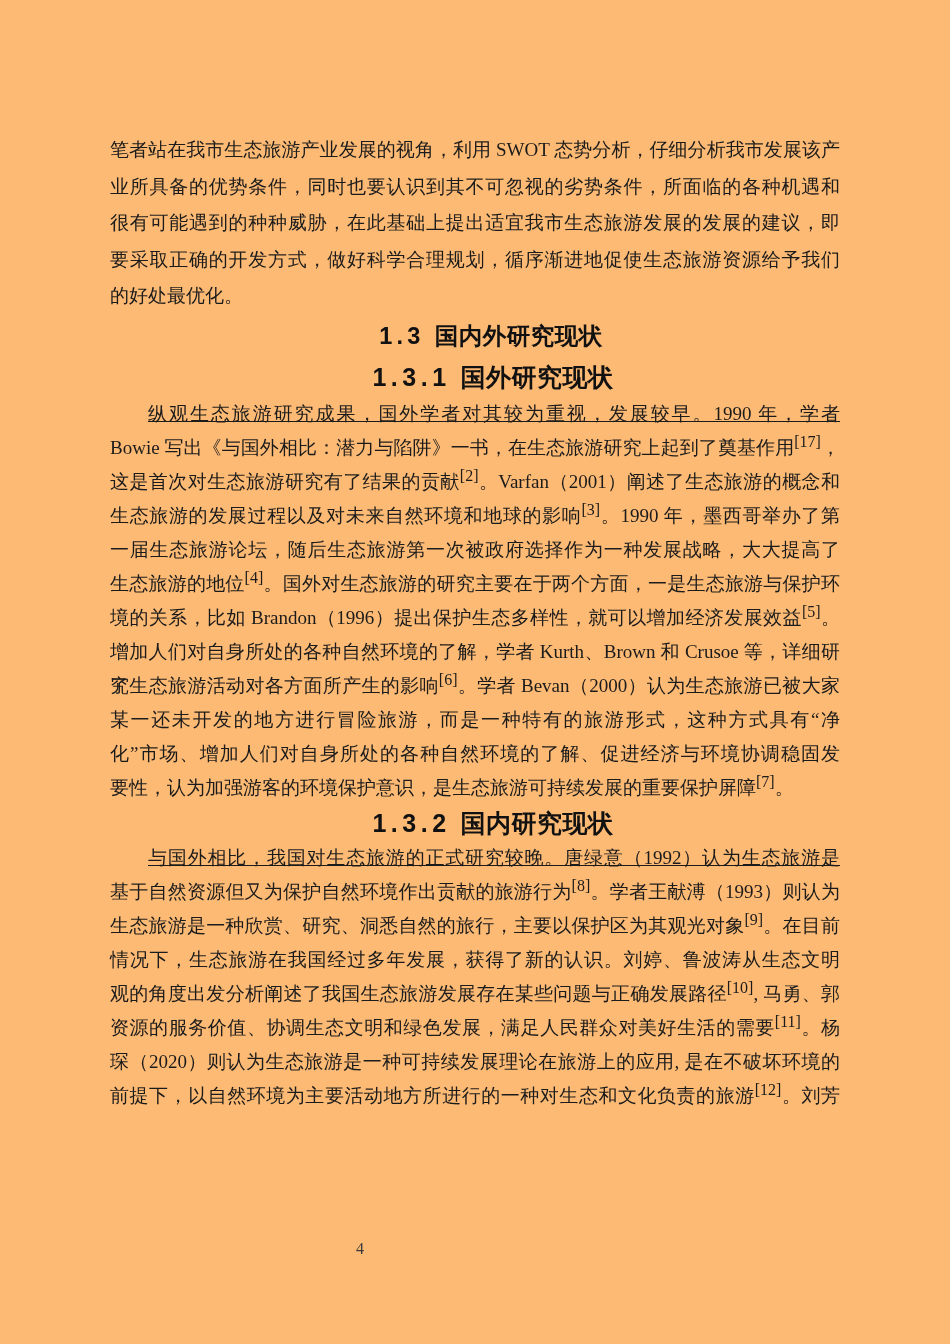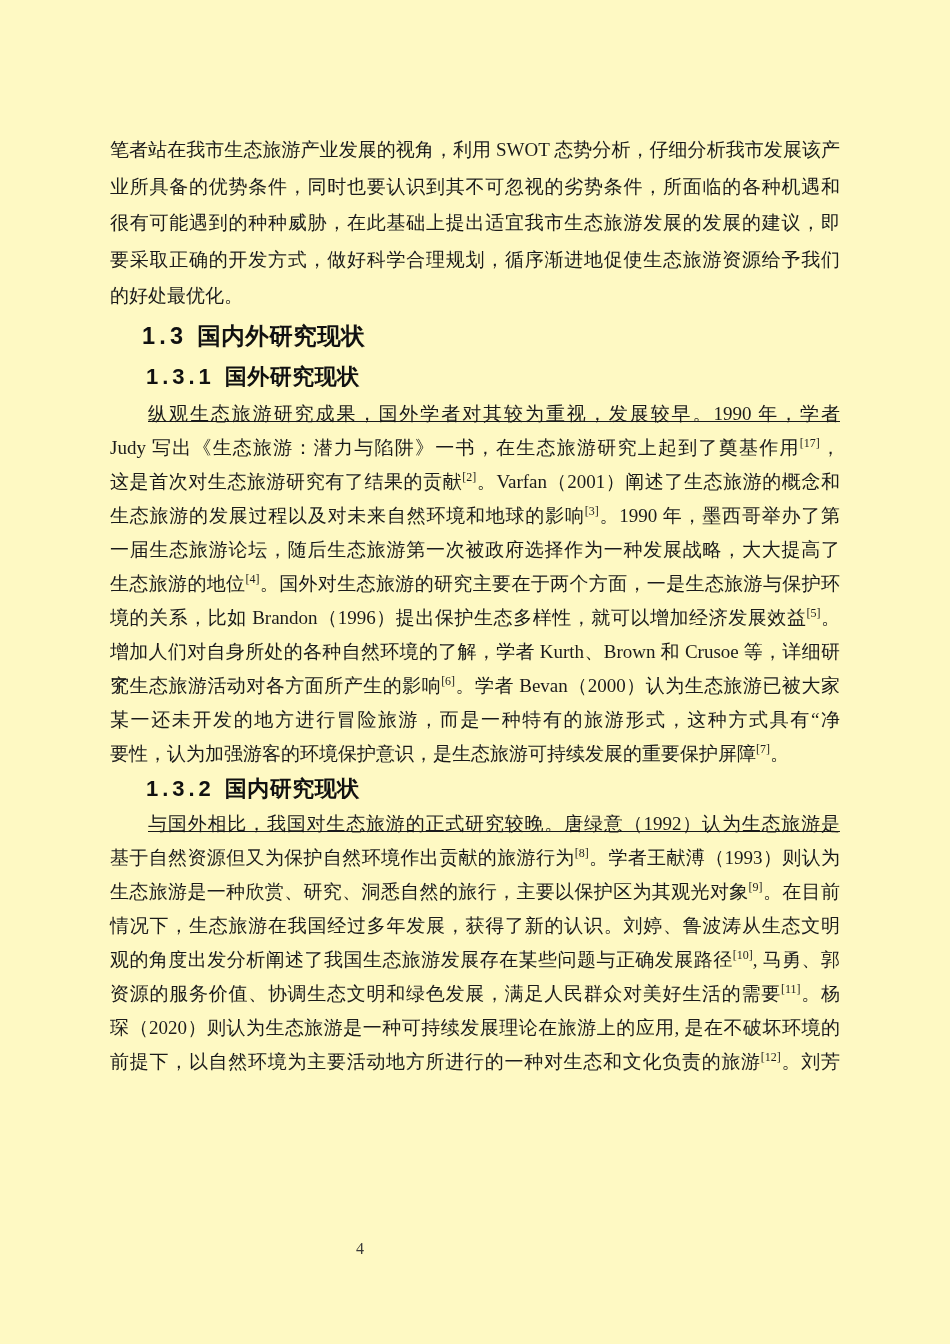--- a/index.html
+++ b/index.html
@@ -4,58 +4,59 @@
 <style>
   html, body { margin: 0; padding: 0; }
   body {
     width: 950px; height: 1344px;
     background: #ffffff;
     font-family: "Liberation Serif", serif;
     color: #1b1b1b;
     position: relative;
     overflow: hidden;
   }
-  .page { position: absolute; inset: 0; background: #fef9c3; }
+  .page { position: absolute; inset: 0; background: #fdba74; }
   .content {
     position: absolute;
     left: 110px; top: 132px;
     width: 730px;
   }
   .para { font-size: 19px; }
   .line {
     height: 34px; line-height: 34px;
     text-align: justify;
     text-align-last: justify;
     overflow: visible;
   }
   
   .content > .para:first-child > .line { height: 36.5px; line-height: 36.5px; }
   .line.end { text-align-last: left; }
   .line.indent { text-indent: 38px; text-decoration: underline; }
   sup.ref {
-    font-size: 12px;
+    font-size: 16px;
     vertical-align: baseline;
     position: relative; top: -7px;
     line-height: 0;
     letter-spacing: 0;
   }
   .h1, .h2 {
     font-family: "Liberation Sans", sans-serif;
     font-weight: bold;
     color: #111;
     white-space: nowrap;
+    text-align: center;
   }
   .h1 {
     height: 42px; line-height: 42px;
     font-size: 23.5px;
     padding-left: 32px;
   }
   .h2 {
     height: 40px; line-height: 40px;
-    font-size: 22px;
+    font-size: 25px;
     padding-left: 36px;
   }
   
   .para + .h2 { height: 36px; line-height: 36px; }
   .h-num { letter-spacing: 0.18em; }
   .h-title { margin-left: 10px; letter-spacing: 0.5px; }
   .page-number {
     position: absolute;
     left: 356px; top: 1240px;
     font-size: 16px;
@@ -72,29 +73,30 @@
         <div class="line"><span class="run">笔者站在我市生态旅游产业发展的视角，利用 SWOT 态势分析，仔细分析我市发展该产</span></div>
         <div class="line"><span class="run">业所具备的优势条件，同时也要认识到其不可忽视的劣势条件，所面临的各种机遇和</span></div>
         <div class="line"><span class="run">很有可能遇到的种种威胁，在此基础上提出适宜我市生态旅游发展的发展的建议，即</span></div>
         <div class="line"><span class="run">要采取正确的开发方式，做好科学合理规划，循序渐进地促使生态旅游资源给予我们</span></div>
         <div class="line end"><span class="run">的好处最优化。</span></div>
       </div>
       <div class="h1"><span class="h-num">1.3</span><span class="h-title">国内外研究现状</span></div>
       <div class="h2"><span class="h-num">1.3.1</span><span class="h-title">国外研究现状</span></div>
       <div class="para">
         <div class="line indent"><span class="run">纵观生态旅游研究成果，国外学者对其较为重视，发展较早。1990 年，学者</span></div>
-        <div class="line"><span class="run">Judy 写出《生态旅游：潜力与陷阱》一书，在生态旅游研究上起到了奠基作用</span><sup class="ref">[17]</sup><span class="run">，</span></div>
+        <div class="line"><span class="run">Bowie 写出《与国外相比：潜力与陷阱》一书，在生态旅游研究上起到了奠基作用</span><sup class="ref">[17]</sup><span class="run">，</span></div>
         <div class="line"><span class="run">这是首次对生态旅游研究有了结果的贡献</span><sup class="ref">[2]</sup><span class="run">。Varfan（2001）阐述了生态旅游的概念和</span></div>
         <div class="line"><span class="run">生态旅游的发展过程以及对未来自然环境和地球的影响</span><sup class="ref">[3]</sup><span class="run">。1990 年，墨西哥举办了第</span></div>
         <div class="line"><span class="run">一届生态旅游论坛，随后生态旅游第一次被政府选择作为一种发展战略，大大提高了</span></div>
         <div class="line"><span class="run">生态旅游的地位</span><sup class="ref">[4]</sup><span class="run">。国外对生态旅游的研究主要在于两个方面，一是生态旅游与保护环</span></div>
         <div class="line"><span class="run">境的关系，比如 Brandon（1996）提出保护生态多样性，就可以增加经济发展效益</span><sup class="ref">[5]</sup><span class="run">。</span></div>
         <div class="line"><span class="run">增加人们对自身所处的各种自然环境的了解，学者 Kurth、Brown 和 Crusoe 等，详细研究</span></div>
         <div class="line"><span class="run">了生态旅游活动对各方面所产生的影响</span><sup class="ref">[6]</sup><span class="run">。学者 Bevan（2000）认为生态旅游已被大家</span></div>
         <div class="line"><span class="run">某一还未开发的地方进行冒险旅游，而是一种特有的旅游形式，这种方式具有“净</span></div>
+        <div class="line"><span class="run">化”市场、增加人们对自身所处的各种自然环境的了解、促进经济与环境协调稳固发</span></div>
         <div class="line end"><span class="run">要性，认为加强游客的环境保护意识，是生态旅游可持续发展的重要保护屏障</span><sup class="ref">[7]</sup><span class="run">。</span></div>
       </div>
       <div class="h2"><span class="h-num">1.3.2</span><span class="h-title">国内研究现状</span></div>
       <div class="para">
         <div class="line indent"><span class="run">与国外相比，我国对生态旅游的正式研究较晚。唐绿意（1992）认为生态旅游是</span></div>
         <div class="line"><span class="run">基于自然资源但又为保护自然环境作出贡献的旅游行为</span><sup class="ref">[8]</sup><span class="run">。学者王献溥（1993）则认为</span></div>
         <div class="line"><span class="run">生态旅游是一种欣赏、研究、洞悉自然的旅行，主要以保护区为其观光对象</span><sup class="ref">[9]</sup><span class="run">。在目前</span></div>
         <div class="line"><span class="run">情况下，生态旅游在我国经过多年发展，获得了新的认识。刘婷、鲁波涛从生态文明</span></div>
         <div class="line"><span class="run">观的角度出发分析阐述了我国生态旅游发展存在某些问题与正确发展路径</span><sup class="ref">[10]</sup><span class="run">, 马勇、郭</span></div>
         <div class="line"><span class="run">资源的服务价值、协调生态文明和绿色发展，满足人民群众对美好生活的需要</span><sup class="ref">[11]</sup><span class="run">。杨</span></div>

